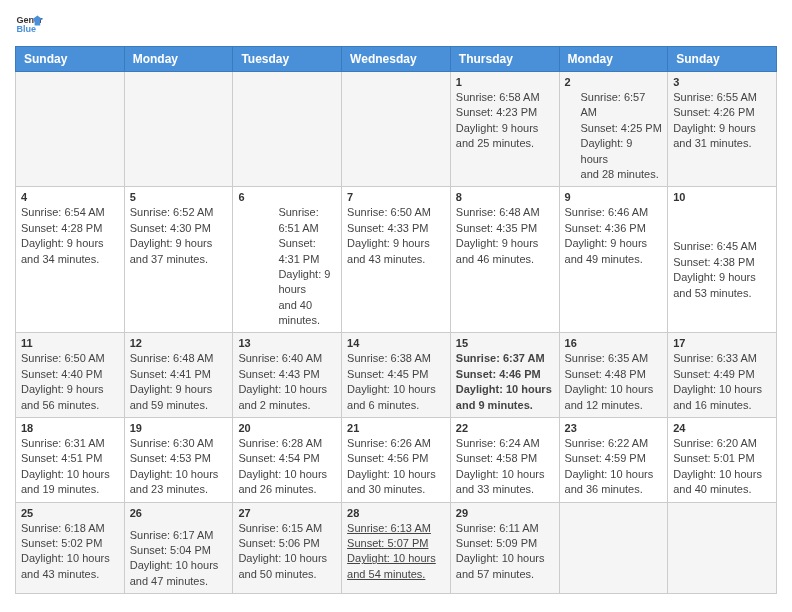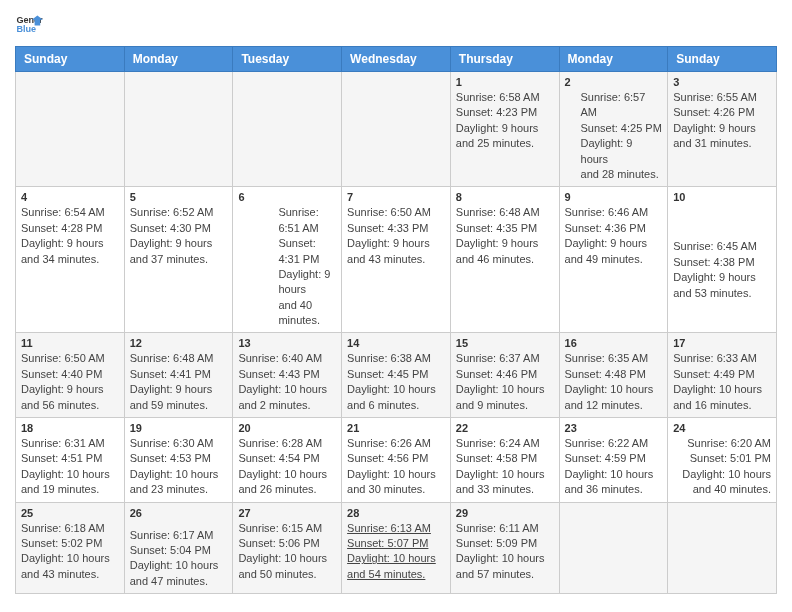--- a/index.html
+++ b/index.html
@@ -215,21 +215,21 @@
           </td>
           <td>
             <div class="day-number">14</div>
             <div class="day-info" style="white-space: pre-line;">Sunrise: 6:38 AM
 Sunset: 4:45 PM
 Daylight: 10 hours
 and 6 minutes.</div>
           </td>
           <td>
             <div class="day-number">15</div>
-            <div class="day-info" style="white-space: pre-line;">Sunrise: 6:37 AM
+            <div class="day-info" style="white-space: pre-line; font-weight: bold;">Sunrise: 6:37 AM
 Sunset: 4:46 PM
 Daylight: 10 hours
 and 9 minutes.</div>
           </td>
           <td>
             <div class="day-number">16</div>
             <div class="day-info" style="white-space: pre-line;">Sunrise: 6:35 AM
 Sunset: 4:48 PM
 Daylight: 10 hours
 and 12 minutes.</div>
@@ -280,21 +280,21 @@
           </td>
           <td>
             <div class="day-number">23</div>
             <div class="day-info" style="white-space: pre-line;">Sunrise: 6:22 AM
 Sunset: 4:59 PM
 Daylight: 10 hours
 and 36 minutes.</div>
           </td>
           <td>
             <div class="day-number">24</div>
-            <div class="day-info" style="white-space: pre-line; text-align: right;">Sunrise: 6:20 AM
+            <div class="day-info" style="white-space: pre-line;">Sunrise: 6:20 AM
 Sunset: 5:01 PM
 Daylight: 10 hours
 and 40 minutes.</div>
           </td>
         </tr>
         <tr>
           <td>
             <div class="day-number">25</div>
             <div class="day-info" style="white-space: pre-line;">Sunrise: 6:18 AM
 Sunset: 5:02 PM

